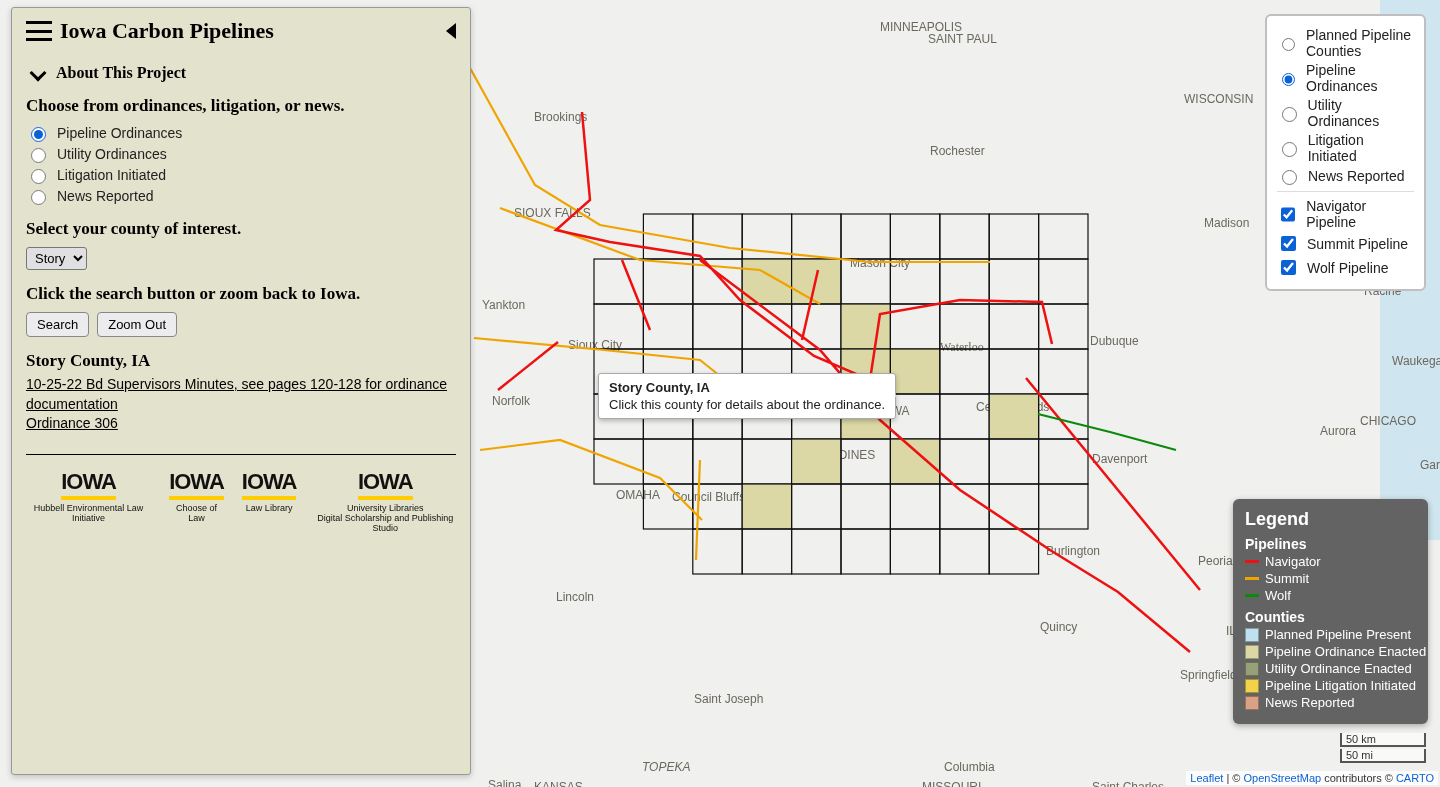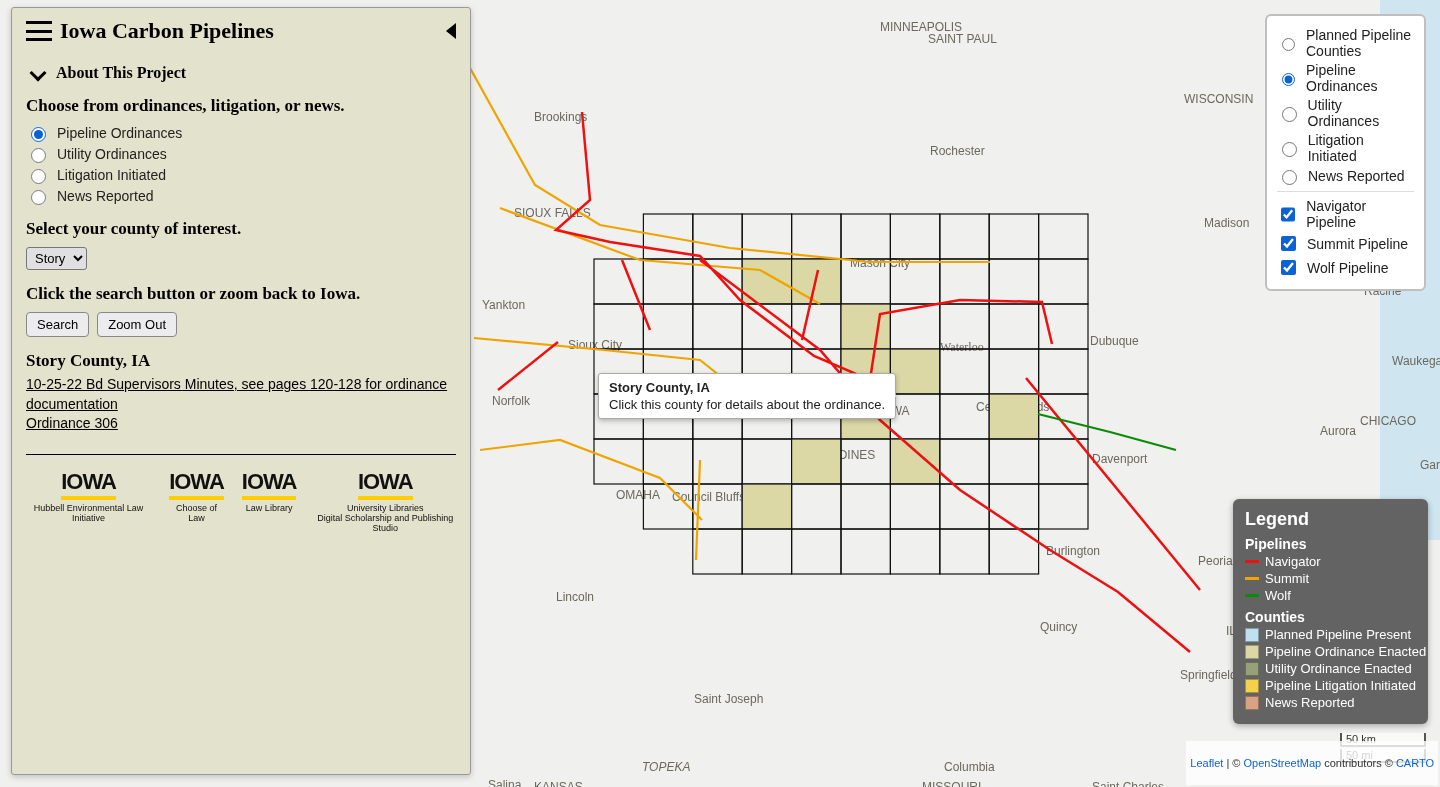--- a/index.html
+++ b/index.html
@@ -52,21 +52,21 @@
   .legend h3 { margin:0 0 6px 0; font:bold 18px Arial; }
   .legend h4 { margin:6px 0 2px 0; font:bold 14px Arial; }
   .legend-row { display:flex; align-items:center; gap:6px; margin:2px 0; }
   .swatch-line { width:14px; height:3px; }
   .swatch-box { width:14px; height:14px; border:1px solid rgba(0,0,0,.3); }
 
   
   .scale { position:absolute; right:14px; bottom:22px; font:11px Arial; color:#333; }
   .scale .bar { border:2px solid #555; border-top:none; width:86px; padding:0 4px; margin-bottom:2px; background:rgba(255,255,255,.6);}
   
-  .attr { position:absolute; right:2px; bottom:2px; font:11px Arial; background:rgba(255,255,255,.8); padding:16px 4px; color:#333; }
+  .attr { position:absolute; right:2px; bottom:2px; font:11px Arial; background:rgba(255,255,255,.8); padding:1px 4px; color:#333; }
   .attr a { color:#0b62d6; text-decoration:none; }
 
   
   .tooltip { position:absolute; left:598px; top:373px; background:#fff; border:1px solid #aaa; border-radius:3px; padding:6px 10px; font:13px Arial; color:#222; box-shadow:0 2px 5px rgba(0,0,0,.25); white-space:nowrap; }
   .tooltip .tt-title { font-weight:bold; margin-bottom:2px; }
   .tooltip:after { content:""; position:absolute; right:-7px; top:50%; margin-top:-6px; border:6px solid transparent; border-left-color:#fff; }
 
   
   svg.overlay { position:absolute; inset:0; pointer-events:none; }
   .county-cell { fill:rgba(0,0,0,0); stroke:#111; stroke-width:1.2; }

